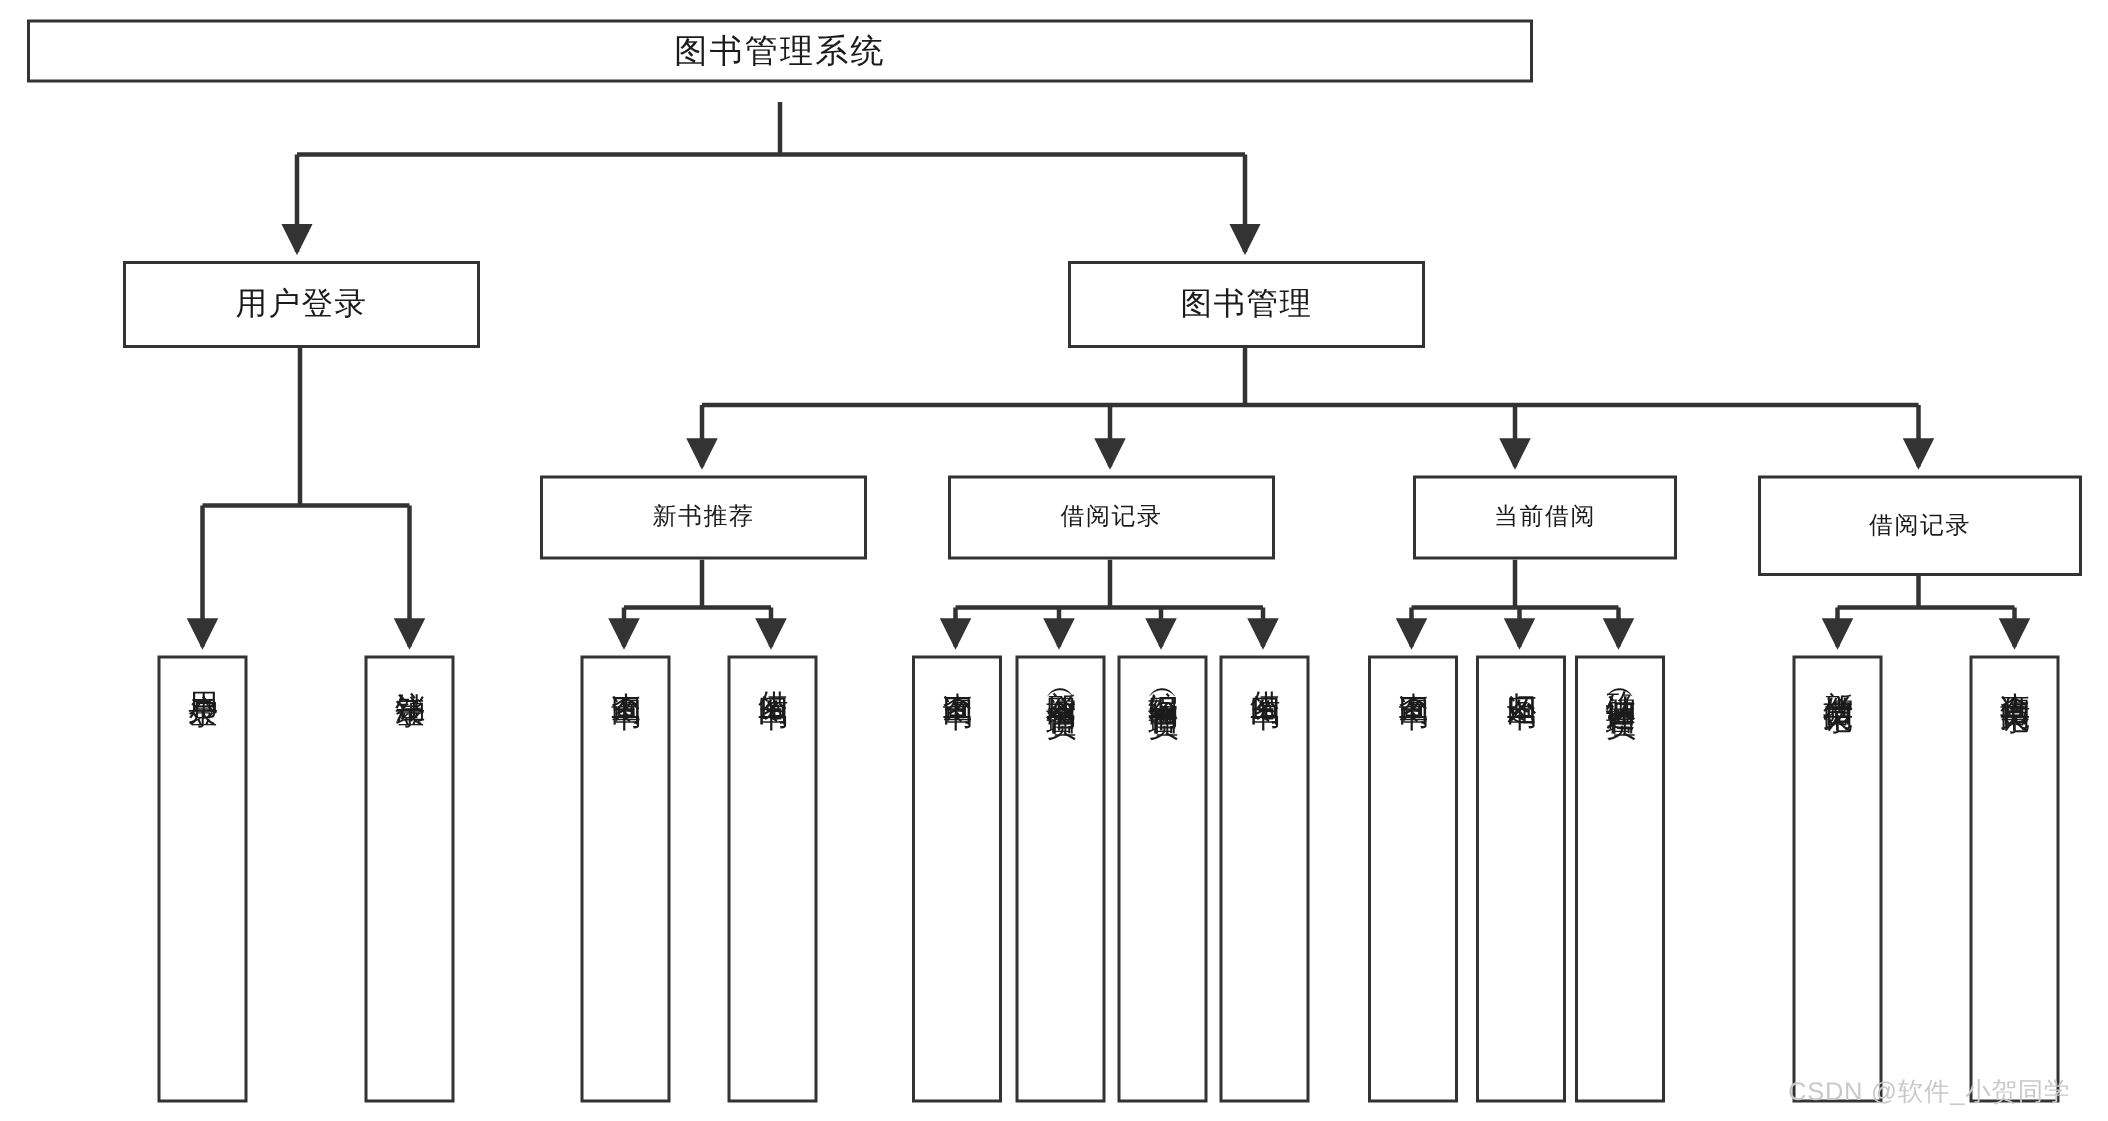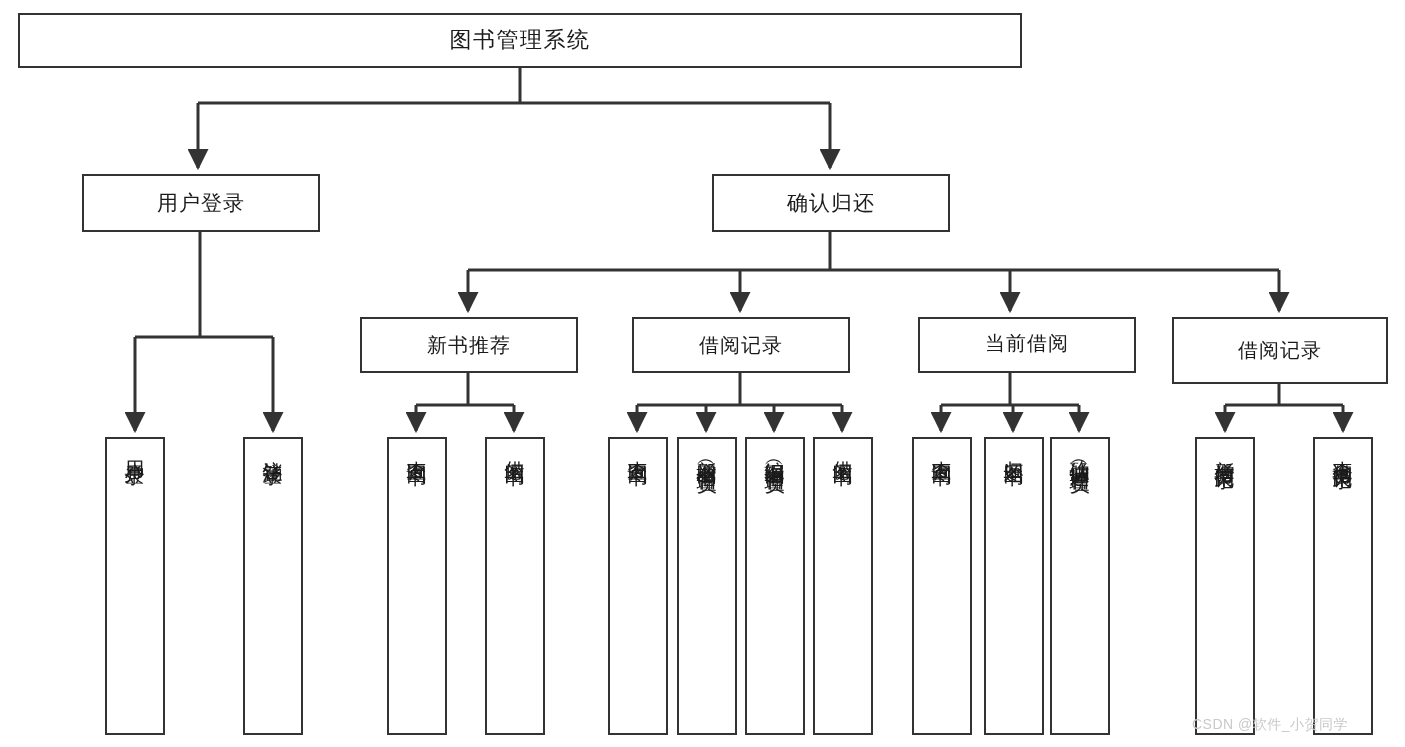--- a/index.html
+++ b/index.html
@@ -43,37 +43,37 @@
     line-height: 1.12;
     white-space: pre;
   }
   
   .node.h .lbl {
     font-size: 21px;
     letter-spacing: 1px;
   }
   .node.root .lbl { font-size: 22px; letter-spacing: 1.5px; }
   .node.lvl2 .lbl { font-size: 21px; letter-spacing: 1px; }
-  .node.lvl3 .lbl { font-size: 20px; letter-spacing: 1px; }
+  .node.lvl3 .lbl { font-size: 16px; letter-spacing: 1px; }
   
   .node.v {
     align-items: flex-start;
     justify-content: center;
     padding-top: 6px;
   }
   .node.v .lbl {
     writing-mode: vertical-rl;
     text-orientation: upright;
     font-size: 20px;
     letter-spacing: 2px;
     line-height: 1;
   }
   .watermark {
     position: absolute;
-    font-size: 14px;
+    font-size: 17px;
     color: #c9c9c9;
     white-space: nowrap;
     z-index: 3;
     letter-spacing: 0.5px;
   }
 </style>
 </head>
 <body>
 
 <div id="canvas">
@@ -121,41 +121,41 @@
       <path d="M 1013 405 L 1013 431" marker-end="url(#arr)"></path>
       <path d="M 1079 405 L 1079 431" marker-end="url(#arr)"></path>
 
       <path d="M 1279 373 L 1279 405"></path>
       <path d="M 1225 405 L 1343 405"></path>
       <path d="M 1225 405 L 1225 431" marker-end="url(#arr)"></path>
       <path d="M 1343 405 L 1343 431" marker-end="url(#arr)"></path>
     </g>
   </svg>
 
-  <div class="node h root" id="node-root" style="left: 18px; top: 13px; width: 1004px; height: 55px;">
+  <div class="node h root" id="node-root" style="left: 18px; top: 13px; width: 1004px; height: 42px;">
     <span class="lbl">图书管理系统</span>
   </div>
 
   <div id="level2-holder">
       <div class="node lvl2 h" style="left: 82px; top: 174px; width: 238px; height: 58px;">
         <span class="lbl">用户登录</span>
       </div>
       <div class="node lvl2 h" style="left: 712px; top: 174px; width: 238px; height: 58px;">
-        <span class="lbl">确认归还</span>
+        <span class="lbl">图书管理</span>
       </div>
     </div>
 
   <div id="level3-holder">
       <div class="node lvl3 h" style="left: 360px; top: 317px; width: 218px; height: 56px;">
         <span class="lbl">新书推荐</span>
       </div>
       <div class="node lvl3 h" style="left: 632px; top: 317px; width: 218px; height: 56px;">
         <span class="lbl">借阅记录</span>
       </div>
-      <div class="node lvl3 h" style="left: 918px; top: 317px; width: 218px; height: 56px; font-family: Liberation Mono, monospace;">
+      <div class="node lvl3 h" style="left: 942px; top: 317px; width: 176px; height: 56px;">
         <span class="lbl">当前借阅</span>
       </div>
       <div class="node lvl3 h" style="left: 1172px; top: 317px; width: 216px; height: 67px;">
         <span class="lbl">借阅记录</span>
       </div>
     </div>
 
   <div id="leaves-holder">
       <div class="node leaf v" style="left: 105px; top: 437px; width: 60px; height: 298px;">
         <span class="lbl">用户登录</span>

